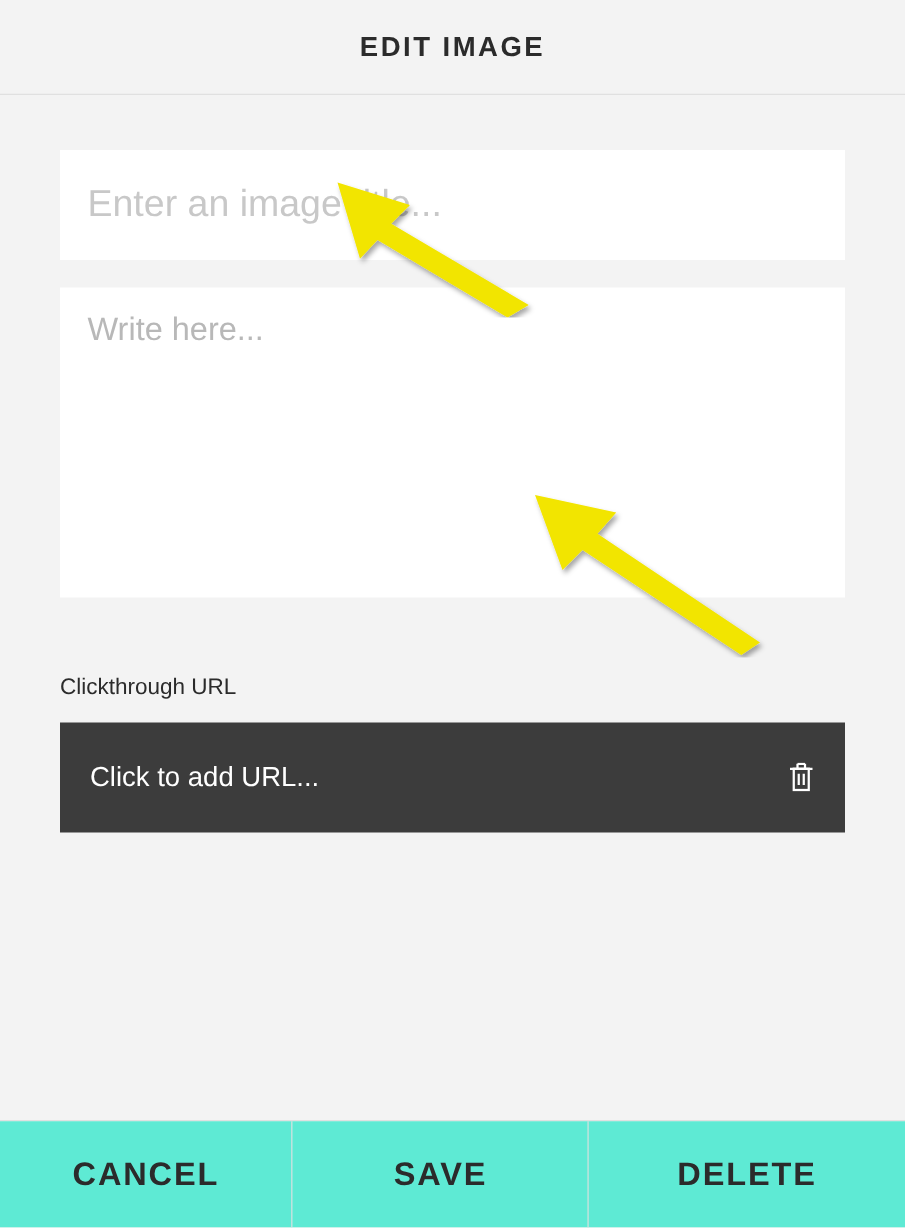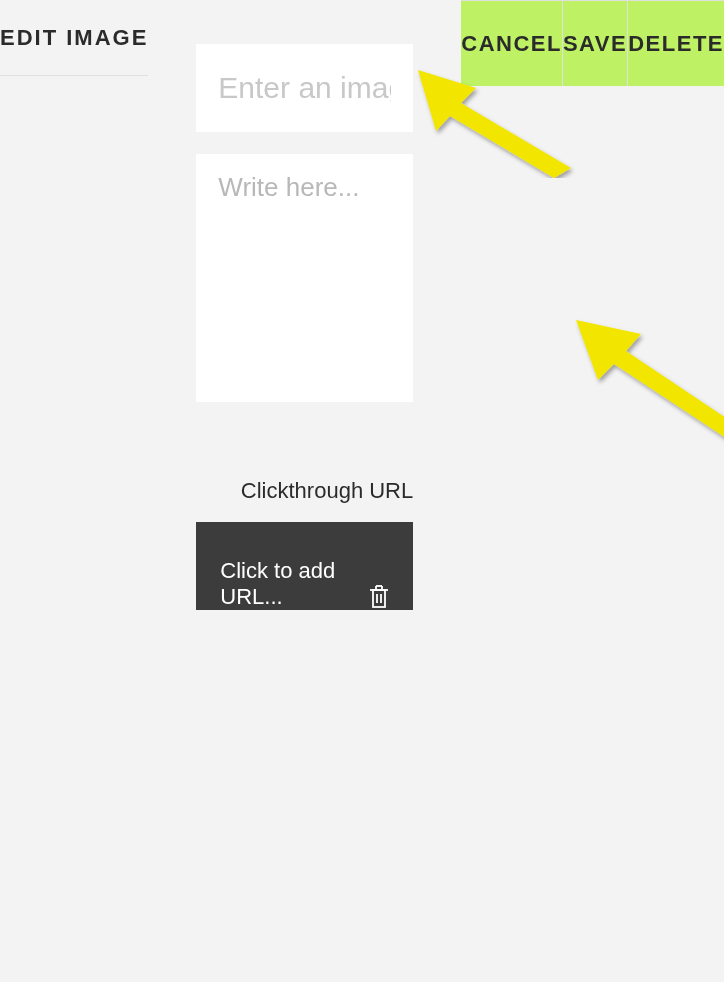--- a/index.html
+++ b/index.html
@@ -1,31 +1,31 @@
 <!DOCTYPE html>
 <html><head>
   <meta charset="utf-8">
   <style>
     * { box-sizing: border-box; margin: 0; padding: 0; }
     html, body { width: 724px; height: 982px; font-family: -apple-system, BlinkMacSystemFont, "Helvetica Neue", Arial, sans-serif; background: #f3f3f3; overflow: hidden; }
-    .container { width: 100%; height: 100%; display: flex; flex-direction: row; background: #f3f3f3; }
+    .container { width: 100%; height: 100%; display: flex; flex-direction: column; background: #f3f3f3; }
     .header { height: 76px; display: flex; align-items: center; justify-content: center; border-bottom: 1px solid #e0e0e0; }
     .header-title { font-size: 22px; font-weight: 600; letter-spacing: 2px; color: #2b2b2b; }
     .content { flex: 1; padding: 44px 48px 0 48px; position: relative; }
     .title-input { width: 100%; height: 88px; border: none; background: #ffffff; font-size: 30px; color: #222; padding: 0 22px; outline: none; }
     .title-input::placeholder { color: #c8c8c8; }
     .description-area { width: 100%; height: 248px; margin-top: 22px; border: none; background: #ffffff; font-size: 26px; color: #222; padding: 18px 22px; outline: none; resize: none; font-family: inherit; }
     .description-area::placeholder { color: #b8b8b8; }
-    .section-label { margin-top: 72px; font-size: 22px; font-weight: 500; color: #2b2b2b; text-align: right; }
-    .url-bar { margin-top: 18px; height: 88px; background: #3c3c3c; display: flex; align-items: flex-end; padding: 0 24px; justify-content: space-between; cursor: pointer; }
+    .section-label { margin-top: 56px; font-size: 18px; font-weight: 500; color: #2b2b2b; }
+    .url-bar { margin-top: 18px; height: 88px; background: #3c3c3c; display: flex; align-items: center; padding: 0 24px; justify-content: space-between; cursor: pointer; }
     .url-placeholder { font-size: 22px; color: #ffffff; }
     .trash-icon { width: 22px; height: 26px; display: flex; align-items: center; justify-content: center; }
     .trash-icon svg { stroke: #ffffff; fill: none; }
     .footer { height: 86px; border-top: 1px solid #e0e0e0; display: flex; }
-    .footer-btn { flex: 1; border: none; background: #bef264; font-size: 22px; font-weight: 600; letter-spacing: 1.5px; color: #2b2b2b; cursor: pointer; border-right: 1px solid #e0e0e0; }
+    .footer-btn { flex: 1; border: none; background: #5eead4; font-size: 26px; font-weight: 600; letter-spacing: 1.5px; color: #2b2b2b; cursor: pointer; border-right: 1px solid #e0e0e0; }
     .footer-btn:last-child { border-right: none; }
     .footer-btn:first-child { flex: 0.97; }
     .footer-btn.delete { flex: 1.05; }
     .footer-btn.save { flex: 0.98; }
     .arrow { position: absolute; }
     .arrow svg { display: block; }
   </style>
 </head>
 <body>
 

